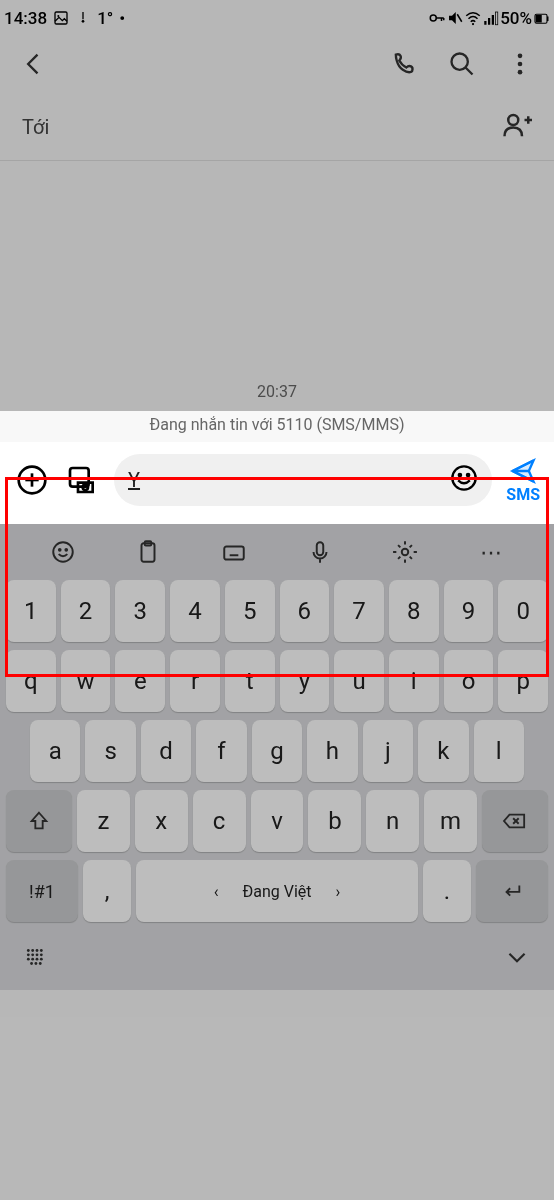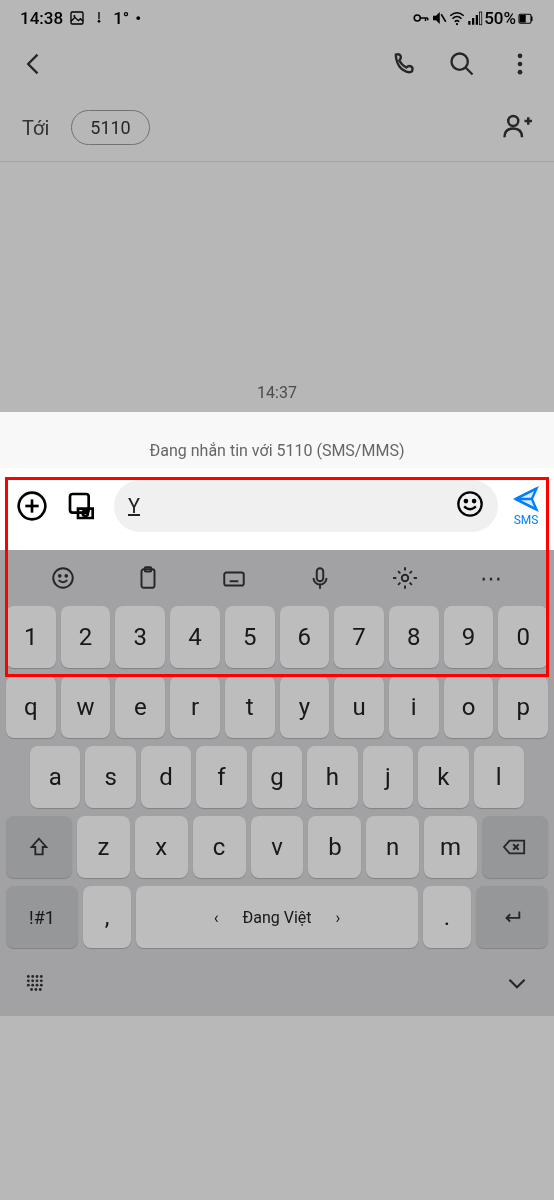--- a/index.html
+++ b/index.html
@@ -1,20 +1,20 @@
 <!DOCTYPE html>
 <html><head>
 <meta charset="utf-8">
 <style>
   * { margin: 0; padding: 0; box-sizing: border-box; font-family: -apple-system, Roboto, sans-serif; }
   body { width: 554px; height: 1200px; background: #f5f5f5; position: relative; overflow: hidden; }
   
   .dim-overlay { position: absolute; inset: 0; background: rgba(0,0,0,0.25); pointer-events: none; z-index: 50; }
   
-  .status-bar { display: flex; justify-content: space-between; align-items: center; padding: 8px 20px 4px; font-size: 17px; font-weight: 500; color: #000; }
+  .status-bar { display: flex; justify-content: space-between; align-items: center; padding: 8px 4px 4px; font-size: 17px; font-weight: 500; color: #000; }
   .status-left { display: flex; align-items: center; gap: 6px; }
   .status-right { display: flex; align-items: center; gap: 0; }
   .status-right svg { width: 18px; height: 18px; }
   .mini-icon { width: 16px; height: 16px; }
   
   .nav-bar { display: flex; align-items: center; padding: 18px 20px; gap: 20px; }
   .nav-back { flex: 0 0 auto; }
   .nav-spacer { flex: 1; }
   .nav-icon { width: 28px; height: 28px; stroke: #333; fill: none; stroke-width: 2; }
   .nav-icon.dots { fill: #333; stroke: none; }
@@ -25,30 +25,30 @@
   .chip { border: 1.5px solid #999; border-radius: 20px; padding: 6px 18px; font-size: 18px; color: #333; }
   .recipient-spacer { flex: 1; }
   .add-contact svg { width: 30px; height: 30px; }
   
   .messages-area { height: 250px; display: flex; align-items: flex-end; justify-content: center; padding-bottom: 10px; }
   .timestamp { font-size: 16px; color: #666; }
   
   .highlight-box { position: absolute; left: 5px; right: 5px; top: 477px; height: 200px; border: 3px solid #ff0000; z-index: 60; pointer-events: none; }
   
   .compose-section { position: relative; z-index: 55; background: #fff; }
-  .compose-header { text-align: center; font-size: 16px; color: #666; padding: 29px 0 8px; background: #f8f8f8; }
+  .compose-header { text-align: center; font-size: 16px; color: #666; padding: 4px 0 8px; background: #f8f8f8; }
   .compose-bar { display: flex; align-items: center; gap: 14px; padding: 12px 14px 18px; background: #fff; }
   .compose-btn { width: 36px; height: 36px; display: flex; align-items: center; justify-content: center; }
   .compose-btn svg { width: 32px; height: 32px; }
   .input-pill { flex: 1; background: #f0f0f0; border-radius: 26px; display: flex; align-items: center; padding: 10px 14px; min-height: 50px; }
   .input-pill .text { flex: 1; font-size: 20px; color: #222; }
   .emoji-btn svg { width: 28px; height: 28px; }
   .send-btn { display: flex; flex-direction: column; align-items: center; color: #0080ff; }
   .send-btn svg { width: 28px; height: 28px; }
-  .send-label { font-size: 12px; font-weight: 400; }
+  .send-label { font-size: 16px; font-weight: 700; }
   
   .keyboard { background: #d8d9dc; padding-top: 8px; }
   .kb-toolbar { display: flex; justify-content: space-around; align-items: center; padding: 6px 20px 10px; }
   .kb-tool { width: 28px; height: 28px; display: flex; align-items: center; justify-content: center; }
   .kb-tool svg { width: 26px; height: 26px; stroke: #333; fill: none; stroke-width: 1.8; }
   
   .kb-row { display: flex; gap: 5px; padding: 4px 6px; }
   .key { flex: 1; background: #fdfdfd; border-radius: 8px; display: flex; align-items: center; justify-content: center; font-size: 24px; color: #222; height: 62px; box-shadow: 0 1px 1px rgba(0,0,0,0.2); }
   .kb-row.r2 { padding-left: 30px; padding-right: 30px; }
   .key-special { background: #c9cacc; }
@@ -133,34 +133,33 @@
           <circle cx="12" cy="5" r="2"></circle>
           <circle cx="12" cy="12" r="2"></circle>
           <circle cx="12" cy="19" r="2"></circle>
         </svg>
     </div>
   </div>
 </div>
 
 <div class="recipient-bar">
   <span class="to-label">Tới</span>
-  <span class="chip">5110</span>
   <div class="recipient-spacer"></div>
   <div class="add-contact">
     <svg viewBox="0 0 24 24" fill="none" stroke="#333" stroke-width="2">
         <circle cx="9" cy="8" r="4"></circle>
         <path d="M2 21 C2 16 5 14 9 14 C13 14 16 16 16 21"></path>
         <line x1="18" y1="8" x2="24" y2="8"></line>
         <line x1="21" y1="5" x2="21" y2="11"></line>
       </svg>
   </div>
 </div>
 
 <div class="messages-area">
-  <span class="timestamp">14:37</span>
+  <span class="timestamp">20:37</span>
 </div>
 
 <div class="compose-section">
   <div class="compose-header">Đang nhắn tin với 5110 (SMS/MMS)</div>
   <div class="compose-bar">
     <div class="compose-btn">
       <svg viewBox="0 0 24 24" fill="none" stroke="#000" stroke-width="2">
           <circle cx="12" cy="12" r="10"></circle>
           <line x1="12" y1="7" x2="12" y2="17"></line>
           <line x1="7" y1="12" x2="17" y2="12"></line>

